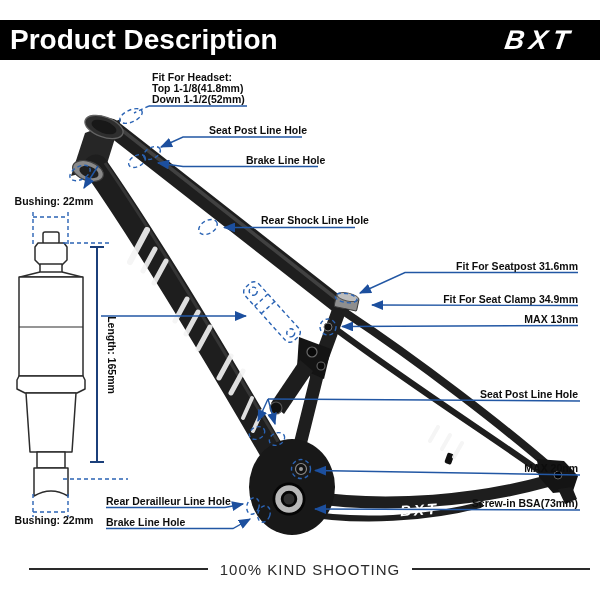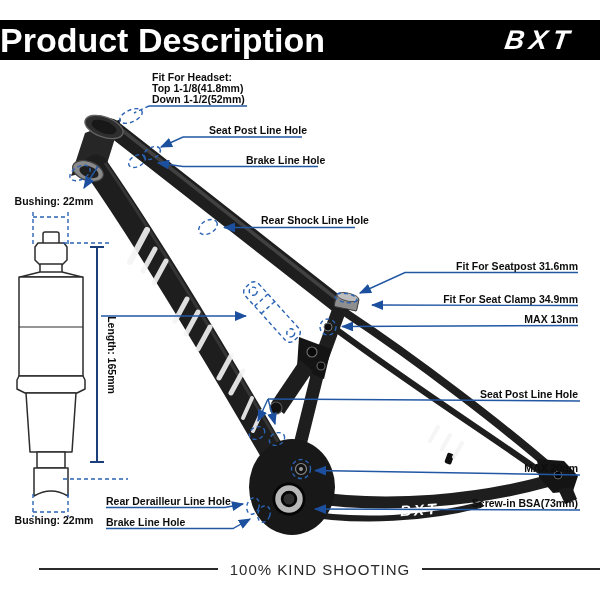--- a/index.html
+++ b/index.html
@@ -1,33 +1,33 @@
 <!DOCTYPE html>
 <html><head>
 <meta charset="utf-8">
 <style>
   html,body{margin:0;padding:0;background:#ffffff;}
   .canvas{position:relative;width:600px;height:600px;background:#ffffff;overflow:hidden;
           font-family:"Liberation Sans",sans-serif;}
   .header-bar{position:absolute;left:0;top:20px;width:600px;height:40px;background:#000;
               display:flex;align-items:center;justify-content:space-between;}
-  .header-title{color:#fff;font-weight:bold;font-size:34px;letter-spacing:0px;
-                white-space:nowrap;}
+  .header-title{color:#fff;font-weight:bold;font-size:28px;letter-spacing:0px;
+                padding-left:10px;white-space:nowrap;}
   .brand-logo{color:#fff;font-weight:bold;font-style:italic;font-size:27px;letter-spacing:5px;
               padding-right:26px;transform:skewX(-8deg);white-space:nowrap;}
   svg{position:absolute;left:0;top:0;}
   .lbl{font:700 10.5px "Liberation Sans",sans-serif;fill:#0d0d0d;}
   .lbl-r{text-anchor:end;}
   .lbl-c{text-anchor:middle;}
   .lead{stroke:#2257a4;stroke-width:1.4;fill:none;}
   .dash{stroke:#2a63b4;stroke-width:1.4;fill:none;stroke-dasharray:4 3;}
   .outl{stroke:#2c2c2c;stroke-width:1.5;fill:#ffffff;stroke-linejoin:round;}
   .tube{stroke:#1e1e1e;fill:none;stroke-linecap:round;}
   .hatch{stroke:#f4f4f4;stroke-linecap:round;opacity:.9;}
-  .footer{position:absolute;left:12px;top:558px;width:588px;height:22px;display:flex;
+  .footer{position:absolute;left:2px;top:558px;width:588px;height:22px;display:flex;
           align-items:center;text-align:center;}
   .f-line{height:2px;background:#2a2a2a;}
   .f-left{width:186px;margin-left:27px;}
   .f-right{width:185px;margin-left:12px;}
   .f-text{font-size:15px;color:#2b2b2b;letter-spacing:1px;margin-left:12px;white-space:nowrap;}
 </style>
 </head>
 <body>
 
 <div class="canvas">

